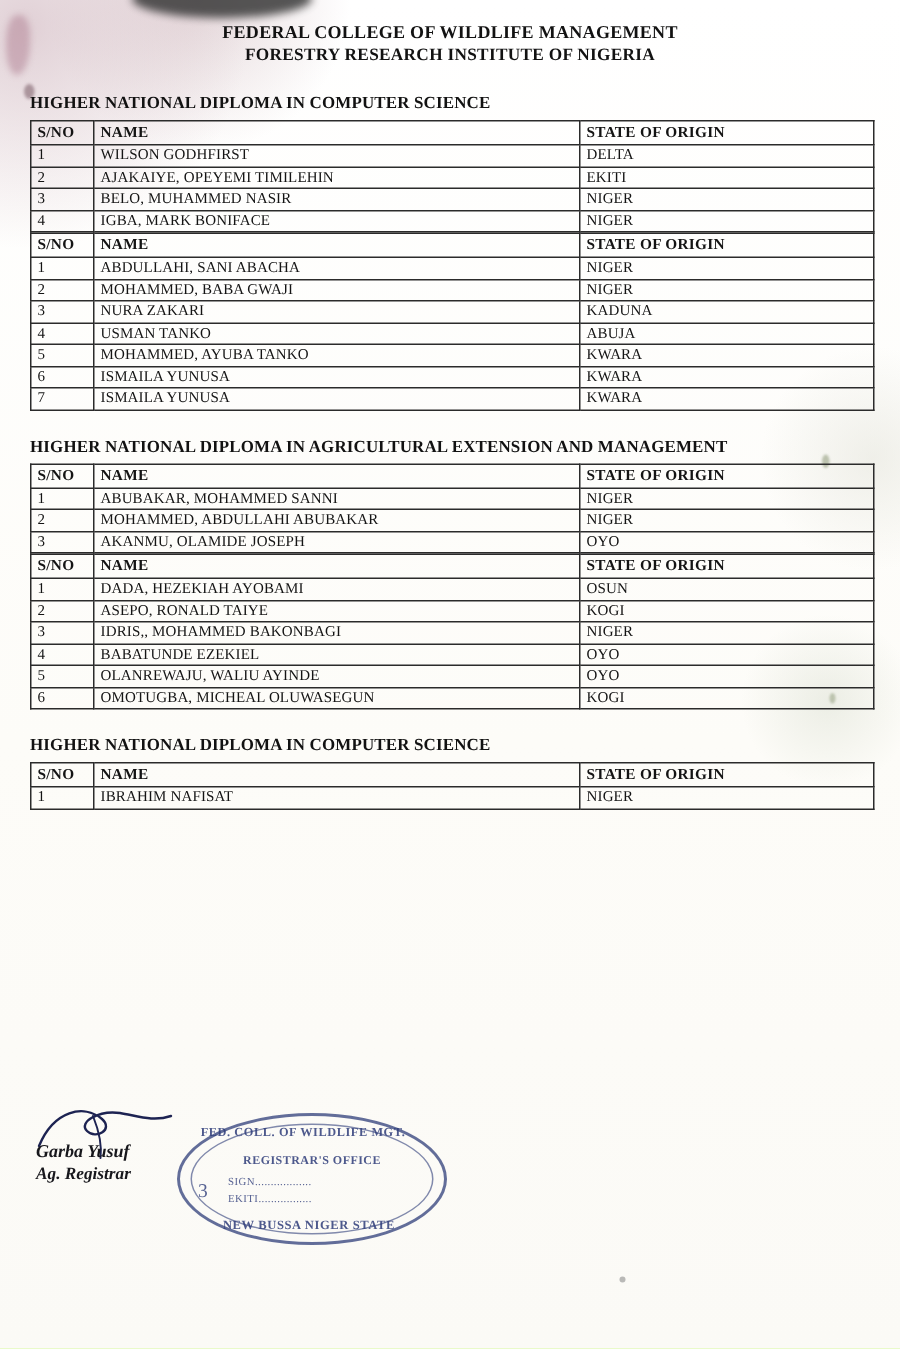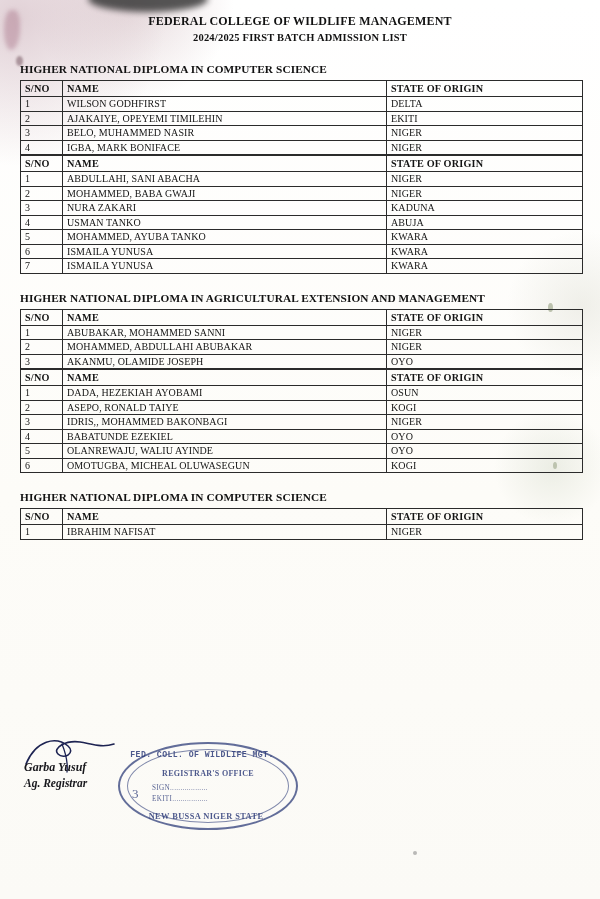--- a/index.html
+++ b/index.html
@@ -180,21 +180,20 @@
   }
   .stamp-top {
     position: absolute;
     top: 8px; left: 0; right: 12px;
     text-align: center;
     font-size: 8.2px;
     font-weight: bold;
     color: #2f3d7a;
     letter-spacing: .4px;
     opacity: .85;
-    font-family: Liberation Mono, monospace;
   }
   .stamp-mid {
     position: absolute;
     top: 27px; left: 0; right: 0;
     text-align: center;
     font-size: 8px;
     font-weight: bold;
     color: #2f3d7a;
     letter-spacing: .3px;
     opacity: .85;
@@ -237,21 +236,21 @@
   <div class="smudge-left1"></div>
   <div class="smudge-left2"></div>
   <div class="speck-a"></div>
   <div class="speck-b"></div>
   <div class="speck-c"></div>
 
   <div class="content">
 
     <div class="header">
       <div class="h1">FEDERAL COLLEGE OF WILDLIFE MANAGEMENT</div>
-      <div class="h4">2024/2025 FIRST BATCH ADMISSION LIST</div>
+      <div class="h2">FORESTRY RESEARCH INSTITUTE OF NIGERIA</div>
     </div>
 
     <div id="sections-root">
         <div class="section">
           <div class="section-title">HIGHER NATIONAL DIPLOMA IN COMPUTER SCIENCE</div>
           <table class="list">
             <colgroup>
               <col class="col-sno">
               <col class="col-name">
               <col class="col-state">

